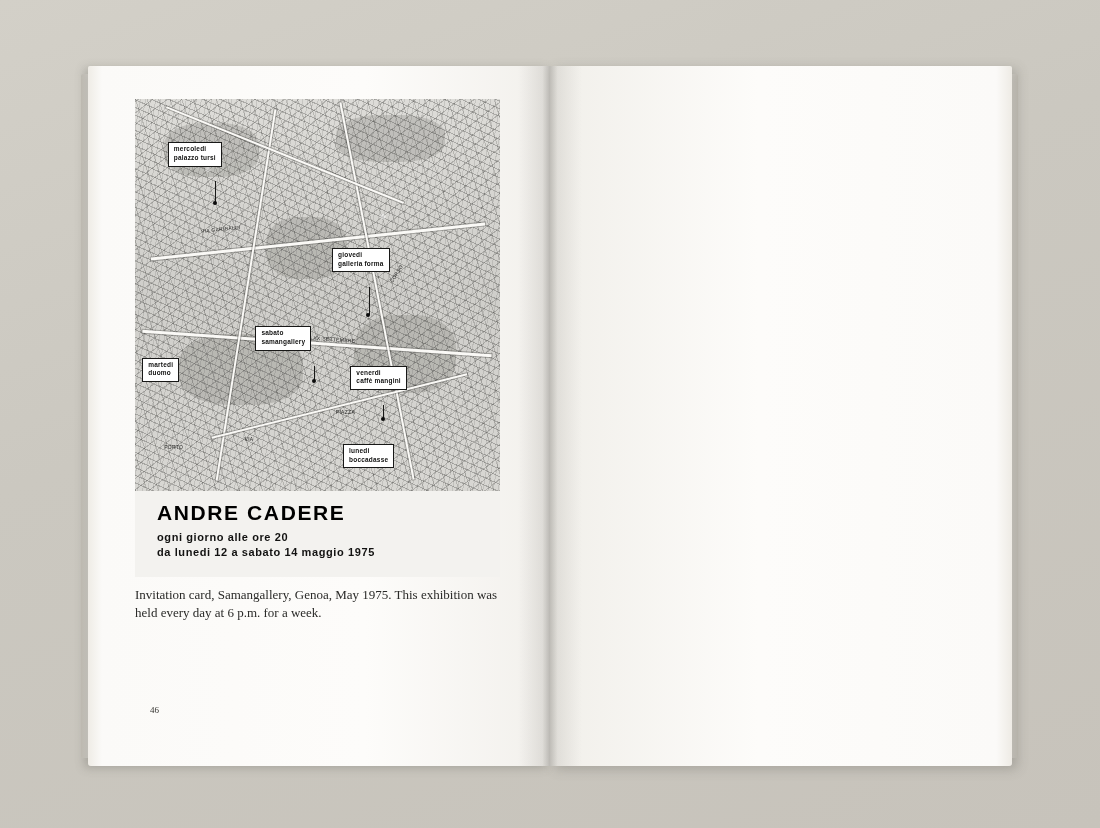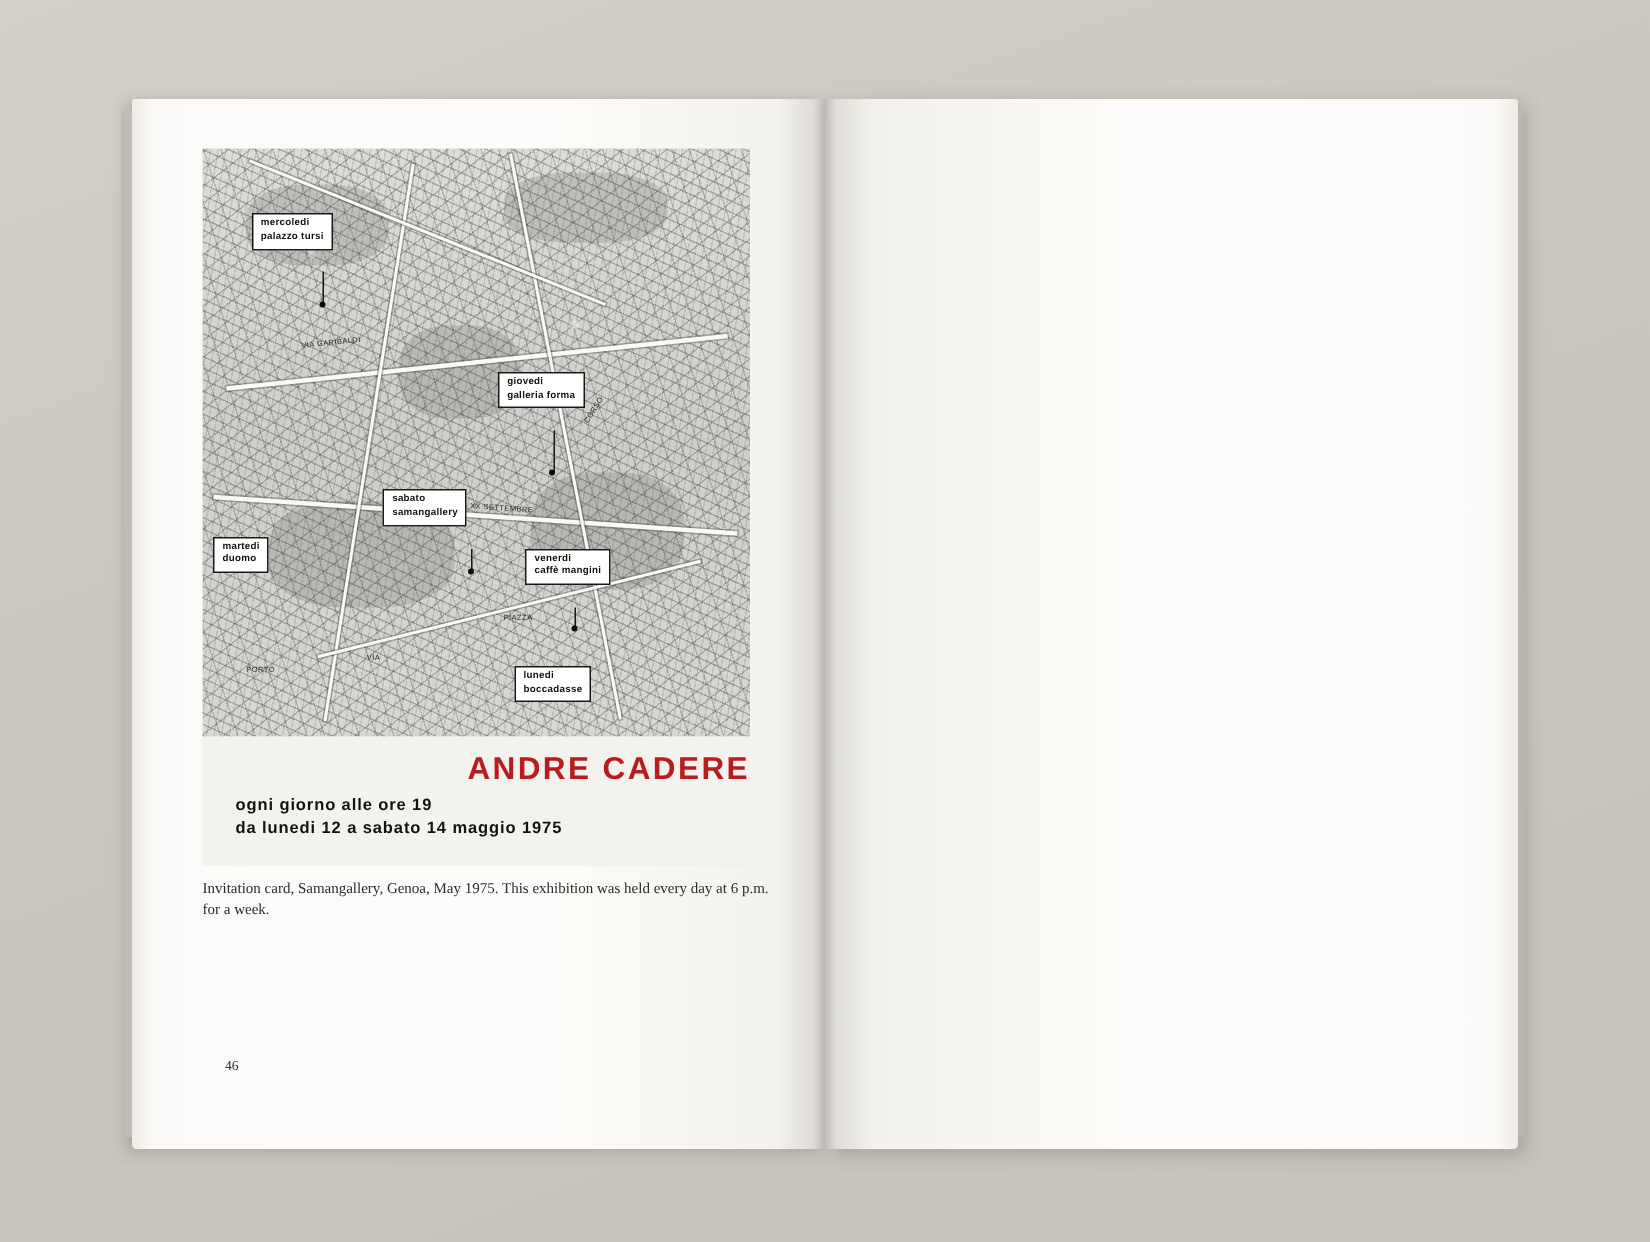--- a/index.html
+++ b/index.html
@@ -160,39 +160,38 @@
     height: 86px;
     background: #f3f2ef;
     padding: 10px 0 0 22px;
     box-sizing: border-box;
   }
   .poster-title {
     font-family: "Liberation Sans", sans-serif;
     font-weight: bold;
     font-size: 21px;
     letter-spacing: 1.6px;
-    color: #b91c1c;
+    color: #000000;
     margin: 0 0 6px 0;
-    text-align: right;
   }
   .poster-line {
     font-family: "Liberation Sans", sans-serif;
     font-weight: bold;
     font-size: 11px;
     letter-spacing: .6px;
     color: #121211;
     margin: 0 0 3px 0;
   }
 
   .caption {
     position: absolute;
     left: 47px;
     top: 520px;
     width: 380px;
-    font-size: 10px;
+    font-size: 13px;
     line-height: 1.35;
     color: #2a2a28;
   }
 
   .folio {
     position: absolute;
     font-size: 9px;
     color: #33322f;
   }
   .folio-left { left: 38px; top: 639px; margin-left: 24px; }
@@ -275,21 +274,21 @@
         <div class="dot" style="left:67.3%;top:81%;"></div>
 
         <div class="callout" style="left:57%;top:88%;">
           <span class="day">lunedi</span>
           <span class="place">boccadasse</span>
         </div>
       </div>
 
       <div class="poster-foot">
         <div class="poster-title">ANDRE CADERE</div>
-        <div class="poster-line">ogni giorno alle ore 19</div>
+        <div class="poster-line">ogni giorno alle ore 20</div>
         <div class="poster-line">da lunedi 12 a sabato 14 maggio 1975</div>
       </div>
     </div>
 
     <div class="caption">Invitation card, Samangallery, Genoa, May 1975. This exhibition was held every day at 6 p.m. for a week.</div>
 
     <div class="folio folio-left">46</div>
   </div>
 
   <div class="page-block page-right">

